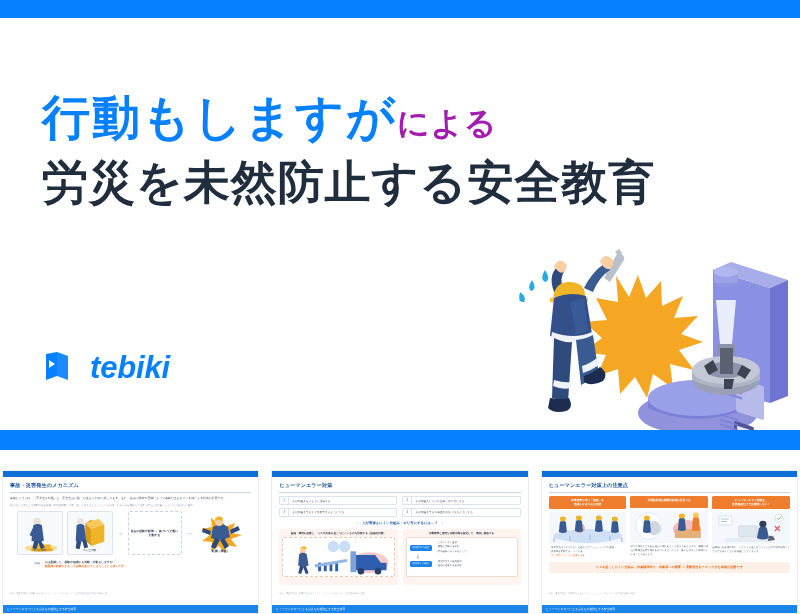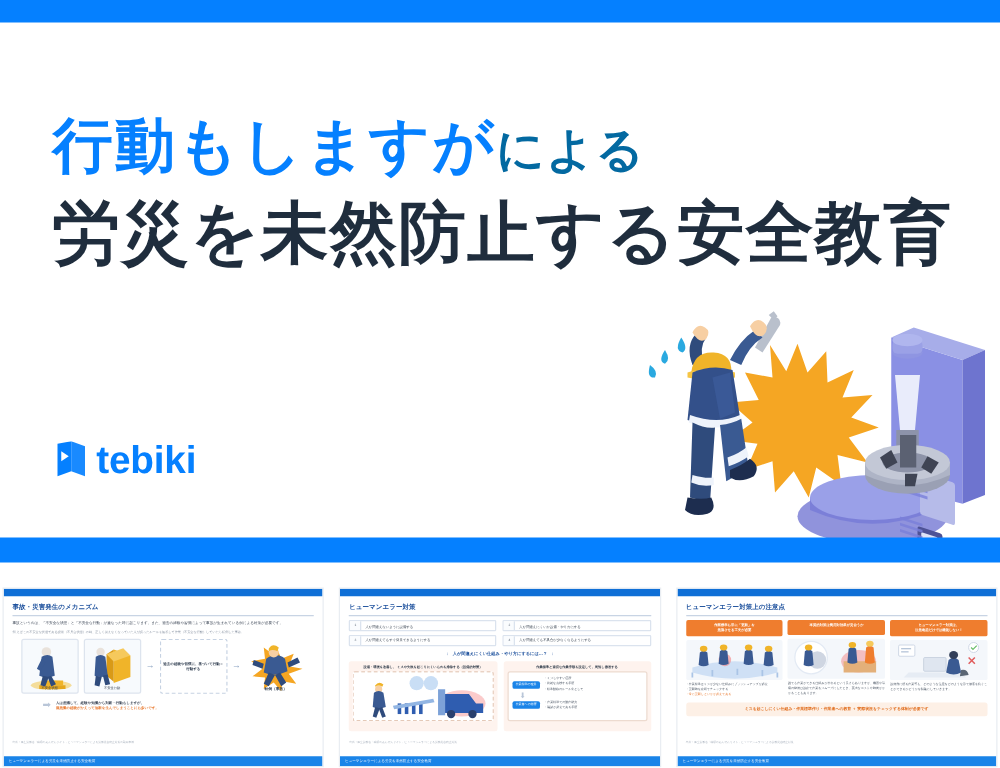--- a/index.html
+++ b/index.html
@@ -38,40 +38,40 @@
     left: 42px; top: 88px;
     width: 640px;
   }
   .title-line {
     white-space: nowrap;
     line-height: 1.24;
     font-weight: 700;
     letter-spacing: 0.02em;
   }
   .title-line-1 { font-size: 46px; margin-bottom: 6px; }
-  .title-line-2 { font-size: 54px; color: #1f2d3d; }
+  .title-line-2 { font-size: 46px; color: #1f2d3d; }
 
   .t-accent {
     color: #0580ff;
     font-size: 48px;
     letter-spacing: 0.04em;
   }
   .t-dark {
-    color: #0369a1;
-    font-size: 38px;
+    color: #a21caf;
+    font-size: 32px;
     letter-spacing: 0.02em;
   }
 
   
   .logo {
     position: absolute;
     left: 44px; top: 352px;
     display: flex;
-    align-items: center;
-    gap: 7px;
+    gap: 20px;
+    font-style: italic;
   }
   .logo-mark { width: 26px; height: 30px; display: block; }
   .logo-word {
     font-size: 31px;
     font-weight: 700;
     color: #0580ff;
     letter-spacing: -0.005em;
     line-height: 1;
   }
 

